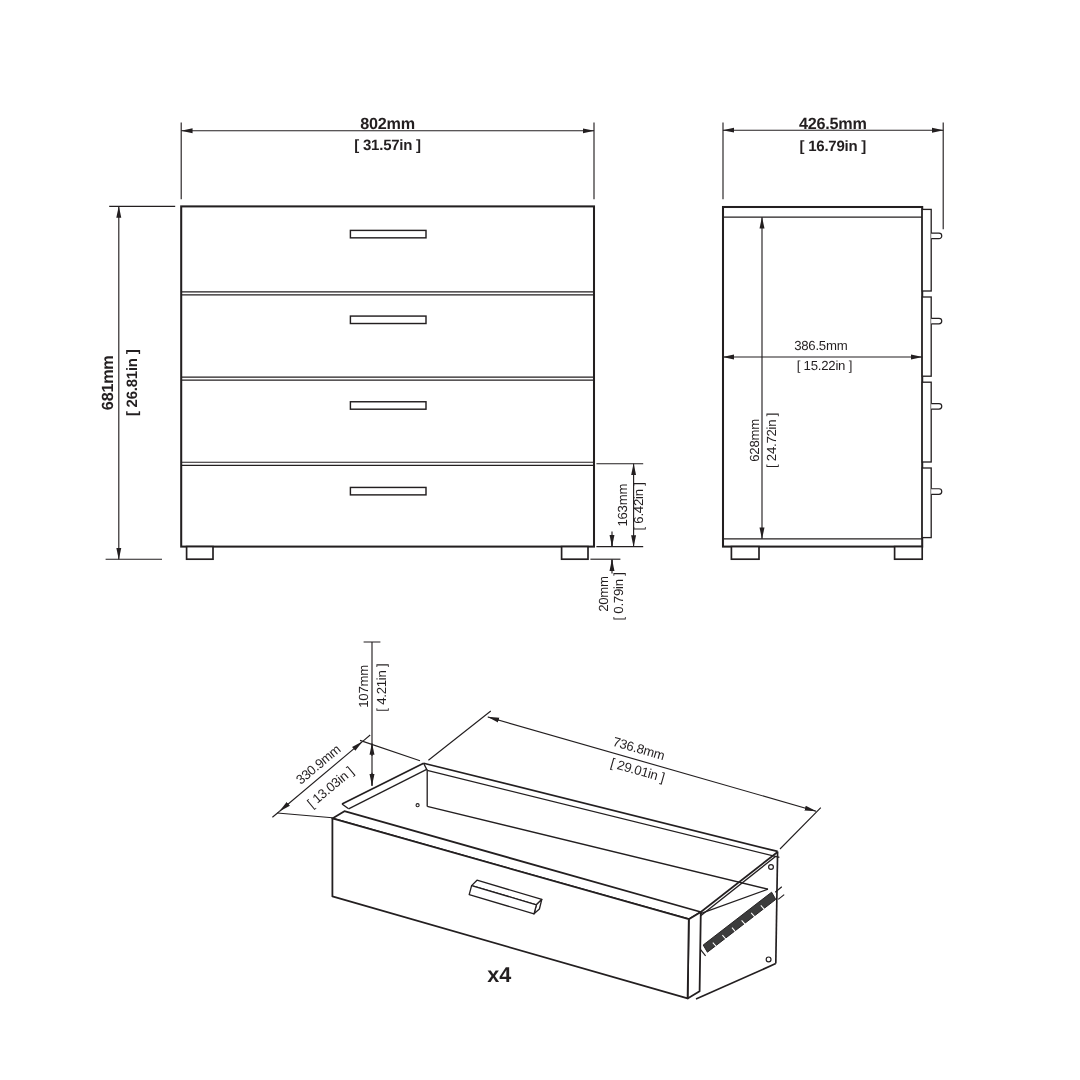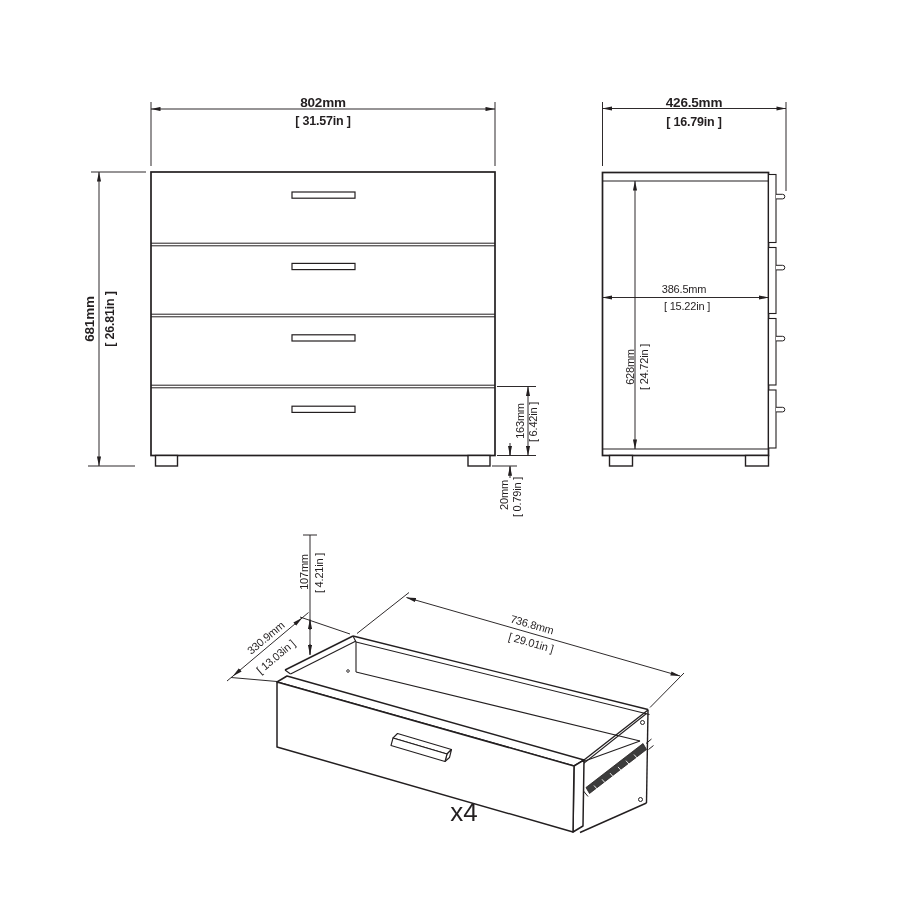--- a/index.html
+++ b/index.html
@@ -11,21 +11,21 @@
   .labels{position:absolute;left:0;top:0;width:900px;height:707px;pointer-events:none;}
   .lbl{
     position:absolute;transform:translate(-50%,-50%);
     font-size:11px;line-height:1;white-space:nowrap;color:#231f20;letter-spacing:-0.2px;
   }
   .lbl.b{font-weight:700;font-size:13.5px;}
   .lbl.b2{font-weight:700;font-size:12.5px;}
   .lbl.r90{transform:translate(-50%,-50%) rotate(-90deg);}
   .lbl.r40{transform:translate(-50%,-50%) rotate(-40deg);}
   .lbl.r16{transform:translate(-50%,-50%) rotate(16deg);}
-  .lbl.qty{font-weight:400;font-size:26px;letter-spacing:0;margin-left:48px;}
+  .lbl.qty{font-weight:700;font-size:18px;letter-spacing:0;}
 </style>
 </head>
 <body>
 
 <div class="canvas">
 
 <svg width="900" height="900" viewBox="0 0 900 900">
   <defs>
     <marker id="ah" viewBox="0 0 10 5" refX="9.6" refY="2.5" markerWidth="10.5" markerHeight="5.2" orient="auto-start-reverse" markerUnits="strokeWidth">
       <path d="M10,2.5 L0,0.4 L0,4.6 Z" fill="#231f20"></path>

